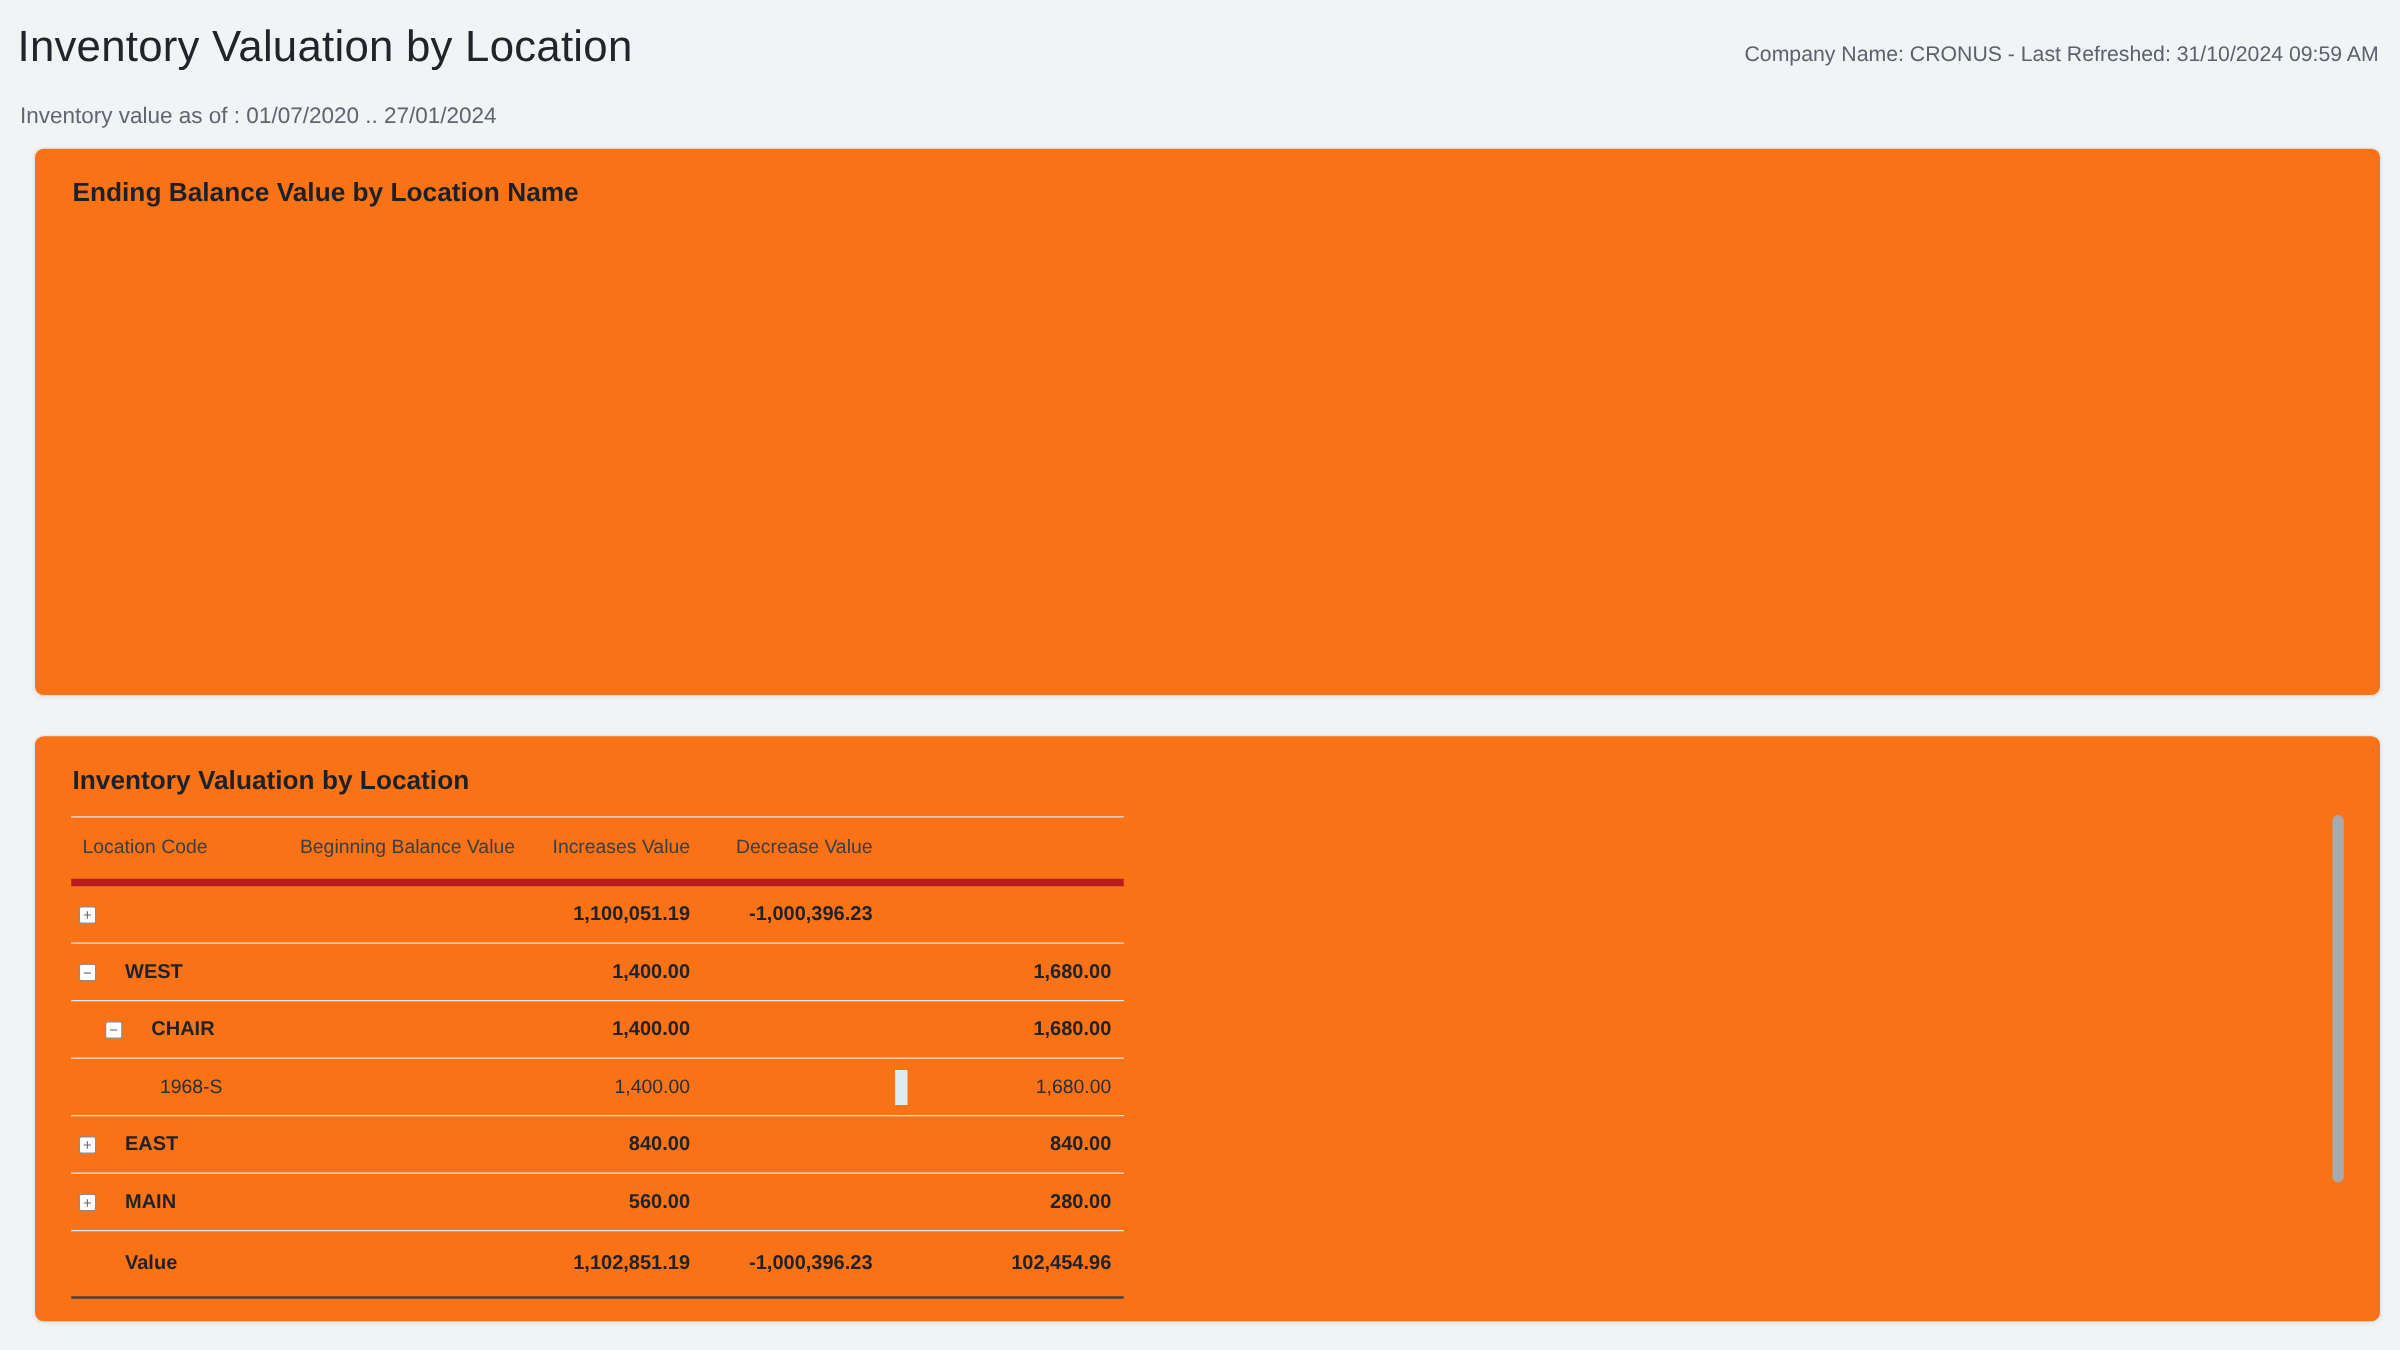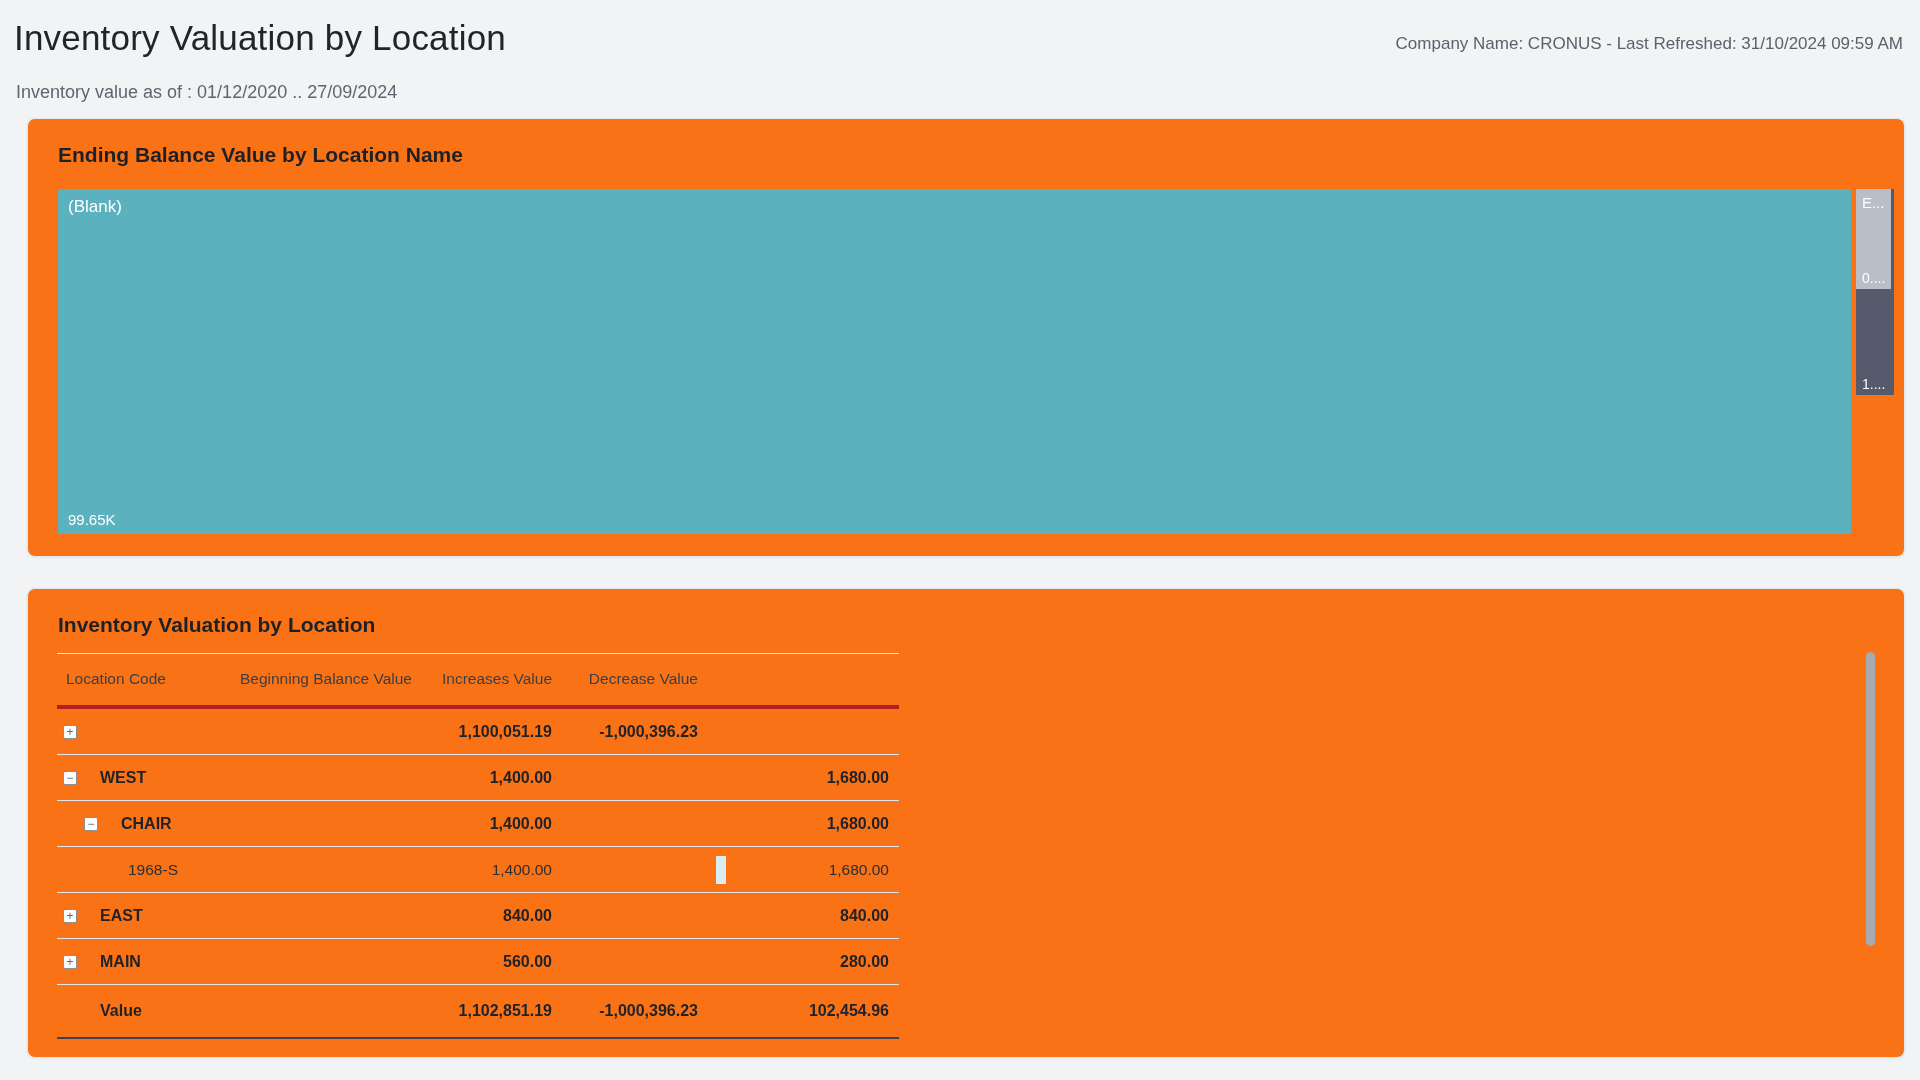--- a/index.html
+++ b/index.html
@@ -32,21 +32,21 @@
   .tm-main .tm-name  { font-size:17px; color:#ffffff; }
   .tm-main .tm-value { font-size:15px; color:#ffffff; }
   .tm-col { position:absolute; left:1798px; top:0; width:48px; height:345px; display:flex; flex-direction:column; gap:3px; }
   .tm-west { height:206px; background:#555b6c; padding:5px 6px 3px 6px; }
   .tm-east { height:100px; background:#b9bfc8; padding:5px 6px 3px 6px; }
   .tm-mainloc { height:33px; background:#3f8e99; }
   .tm-col .tm-name  { font-size:15px; color:#fdfdfd; white-space:nowrap; }
   .tm-col .tm-value { font-size:14px; color:#fdfdfd; white-space:nowrap; }
   .tbl-divider-title { position:absolute; left:29px; top:64px; width:842px; height:1px; background:#e7e9ec; }
   .grid { display:grid; grid-template-columns:134px 221px 140px 146px 191px; padding-right:10px; }
-  .thead { position:absolute; left:29px; top:64px; width:842px; height:56px; border-bottom:4px solid #b91c1c; }
+  .thead { position:absolute; left:29px; top:64px; width:842px; height:56px; border-bottom:6px solid #b91c1c; }
   .thead .hc { display:flex; align-items:center; font-size:15.5px; color:#3b3e43; }
   .thead .hc.num { justify-content:flex-end; }
   .hc-first { padding-left:9px; }
   .hc-rel { position:relative; }
   .sort-arrow { position:absolute; left:19px; bottom:5px; width:0; height:0;
     border-left:5px solid transparent; border-right:5px solid transparent; border-top:6px solid #2a2d32; }
 
   .rows { position:absolute; left:29px; top:120px; width:842px; }
   .trow { height:46px; border-bottom:1px solid #e4e7ea; }
   .trow .c { display:flex; align-items:center; font-size:15.5px; color:#2b2e33; }
@@ -70,42 +70,25 @@
   .total-label { padding-left:43px; }
 
   .scroll-thumb { position:absolute; left:1838px; top:63px; width:9px; height:294px; background:#a8abae; border-radius:5px; }
 </style>
 </head>
 <body>
 
 <div class="page">
 
   <div class="page-title">Inventory Valuation by Location</div>
-  <div class="page-subtitle">Inventory value as of : 01/12/2020 .. 27/09/2024</div>
+  <div class="page-subtitle">Inventory value as of : 01/07/2020 .. 27/01/2024</div>
   <div class="page-meta">Company Name: CRONUS - Last Refreshed: 31/10/2024 09:59 AM</div>
 
   <div class="card card-treemap">
     <div class="card-title">Ending Balance Value by Location Name</div>
-    <div class="treemap">
-      <div class="tm-block tm-main">
-        <span class="tm-name">(Blank)</span>
-        <span class="tm-value">99.65K</span>
-      </div>
-      <div class="tm-col">
-        <div class="tm-block tm-west">
-          <span class="tm-name">W...</span>
-          <span class="tm-value">1....</span>
-        </div>
-        <div class="tm-block tm-east">
-          <span class="tm-name">E...</span>
-          <span class="tm-value">0....</span>
-        </div>
-        <div class="tm-block tm-mainloc"></div>
-      </div>
-    </div>
   </div>
 
   <div class="card card-table">
     <div class="card-title">Inventory Valuation by Location</div>
     <div class="tbl-divider-title"></div>
 
     <div class="thead grid">
       <div class="hc hc-first">Location Code</div>
       <div class="hc num">Beginning Balance Value</div>
       <div class="hc num">Increases Value</div>

